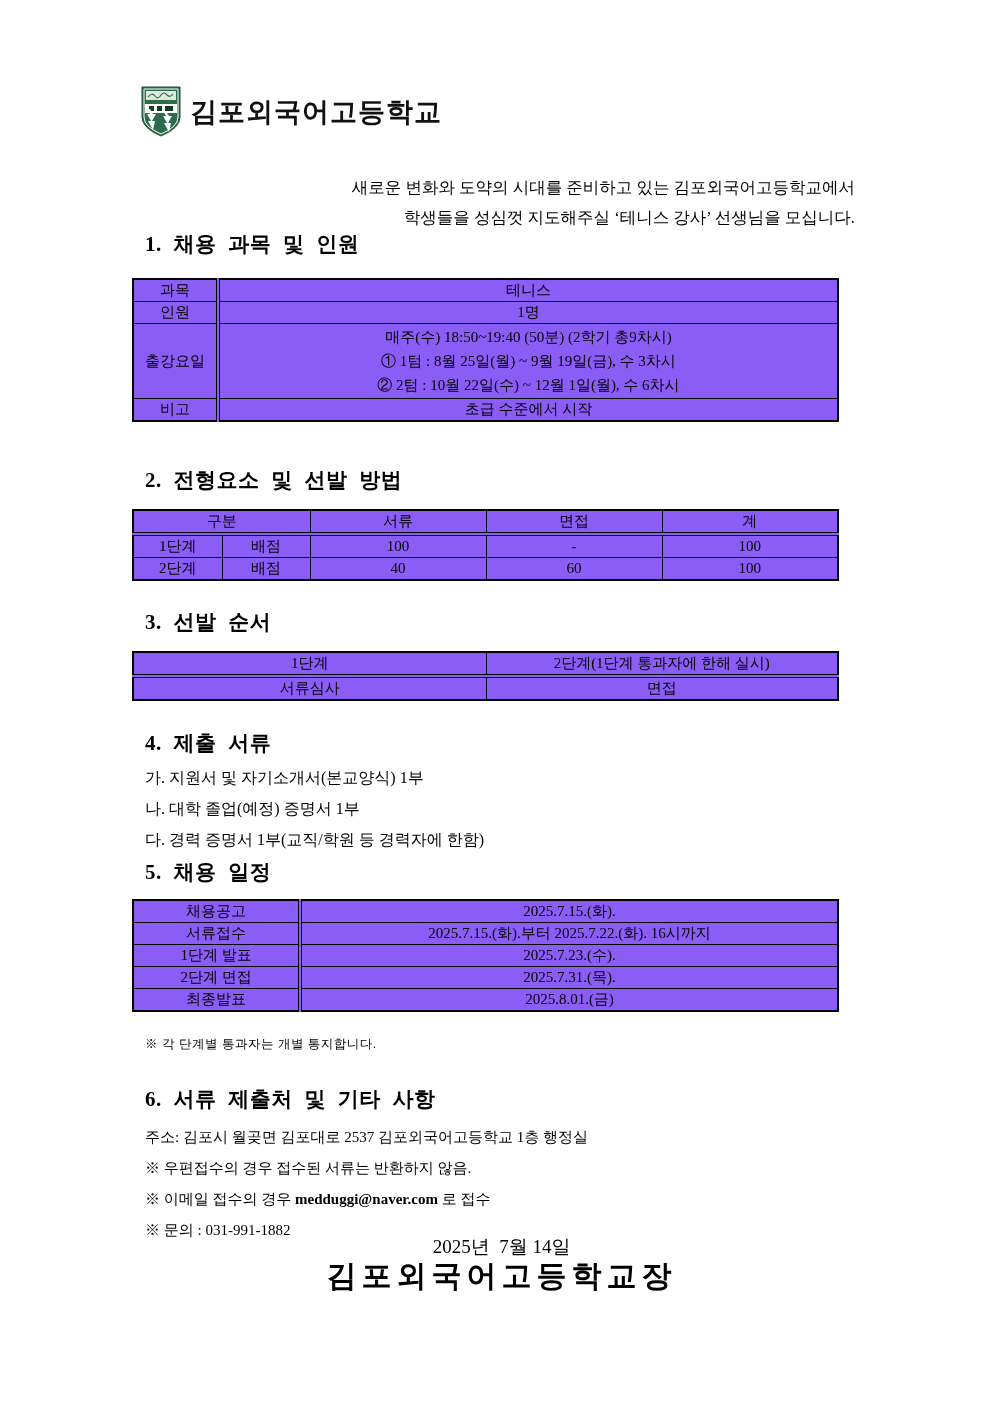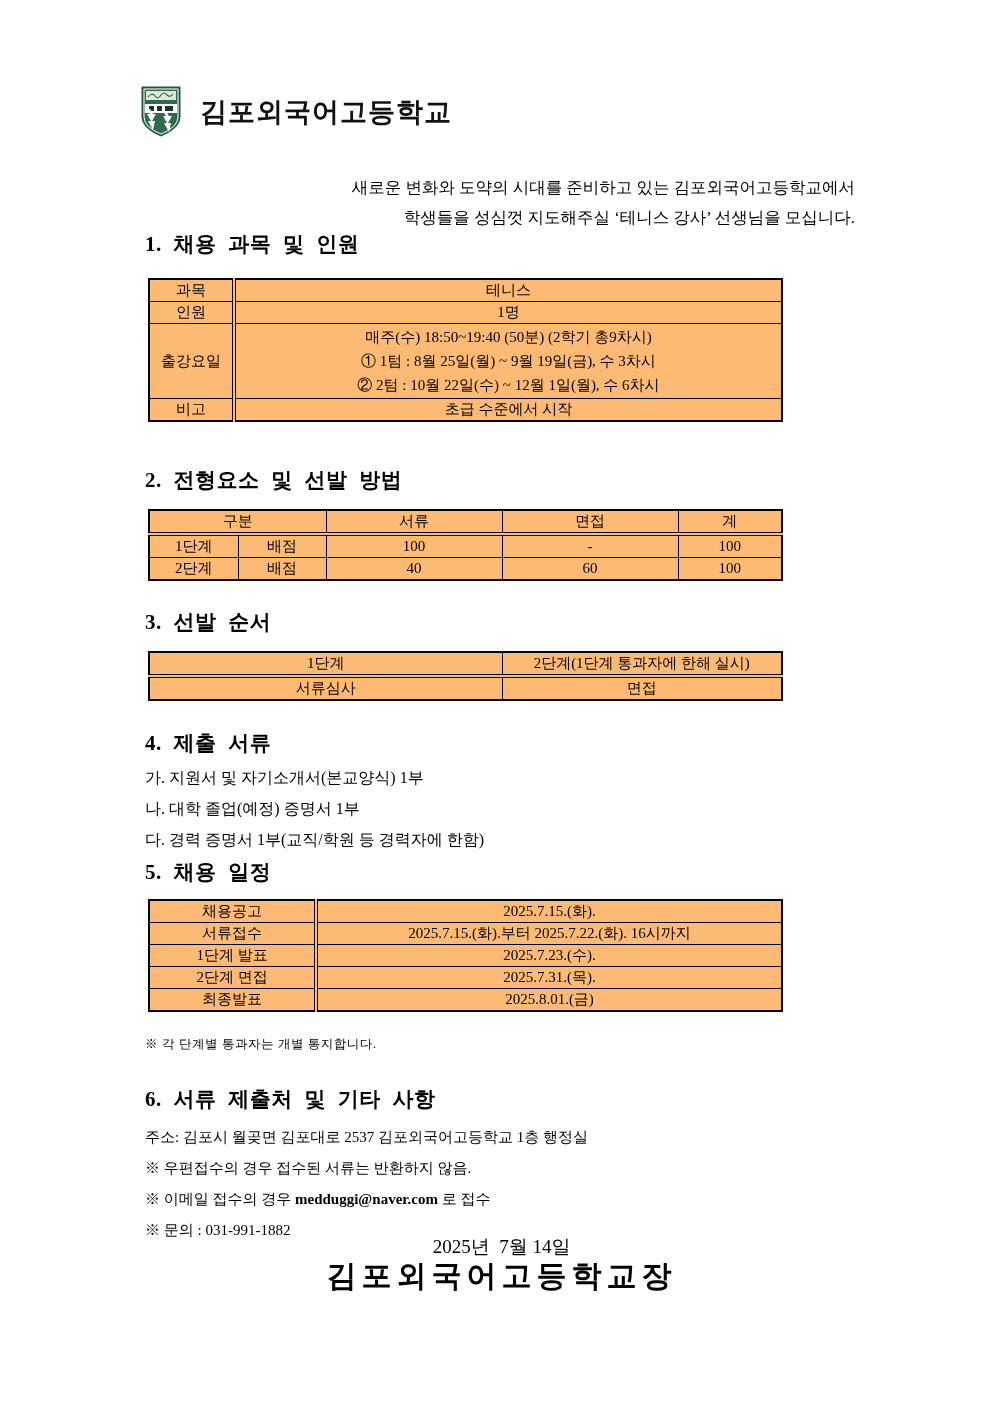--- a/index.html
+++ b/index.html
@@ -5,38 +5,38 @@
   * { margin: 0; padding: 0; box-sizing: border-box; }
   html, body { background: #ffffff; }
   body {
     width: 992px; height: 1403px;
     font-family: "Liberation Serif", serif;
     color: #000;
   }
   .page { position: relative; width: 992px; height: 1403px; overflow: hidden; background: #fff; }
 
   
-  .logo-row { position: absolute; top: 86px; left: 140px; display: flex; align-items: center; gap: 18px; }
+  .logo-row { position: absolute; top: 86px; left: 140px; display: flex; align-items: center; gap: 8px; }
   .logo-row svg { display: block; }
   .school-name { font-size: 27px; font-weight: bold; letter-spacing: 1px; color: #111; }
 
   
   .intro { position: absolute; top: 173px; left: 148px; width: 707px; text-align: right; font-size: 16.5px; line-height: 30px; }
 
   
   .heading { position: absolute; left: 145px; font-size: 21px; font-weight: bold; letter-spacing: 0.5px; word-spacing: 6px; }
   #h1 { top: 230px; }
   #h2 { top: 466px; }
   #h3 { top: 608px; }
   #h4 { top: 729px; }
   #h5 { top: 858px; }
   #h6 { top: 1085px; text-align: right; }
 
   
-  table { border-collapse: collapse; table-layout: fixed; position: absolute; left: 148px; width: 635px; background: #fdba74; }
+  table { border-collapse: collapse; table-layout: fixed; position: absolute; left: 132px; width: 707px; background: #8b5cf6; }
   td, th { border: 1px solid #000; font-size: 15px; font-weight: normal; text-align: center; vertical-align: middle; padding: 1px 4px; overflow: hidden; white-space: nowrap; }
   table { border: 2px solid #000; }
 
   #table1 { top: 278px; }
   #table1 td { height: 22px; }
   #table1 td.lbl { border-right: 4px double #000; }
   #table1 .sched { height: 72px; line-height: 24px; }
 
   #table2 { top: 509px; }
   #table2 th { border-bottom: 4px double #000; height: 22px; }

